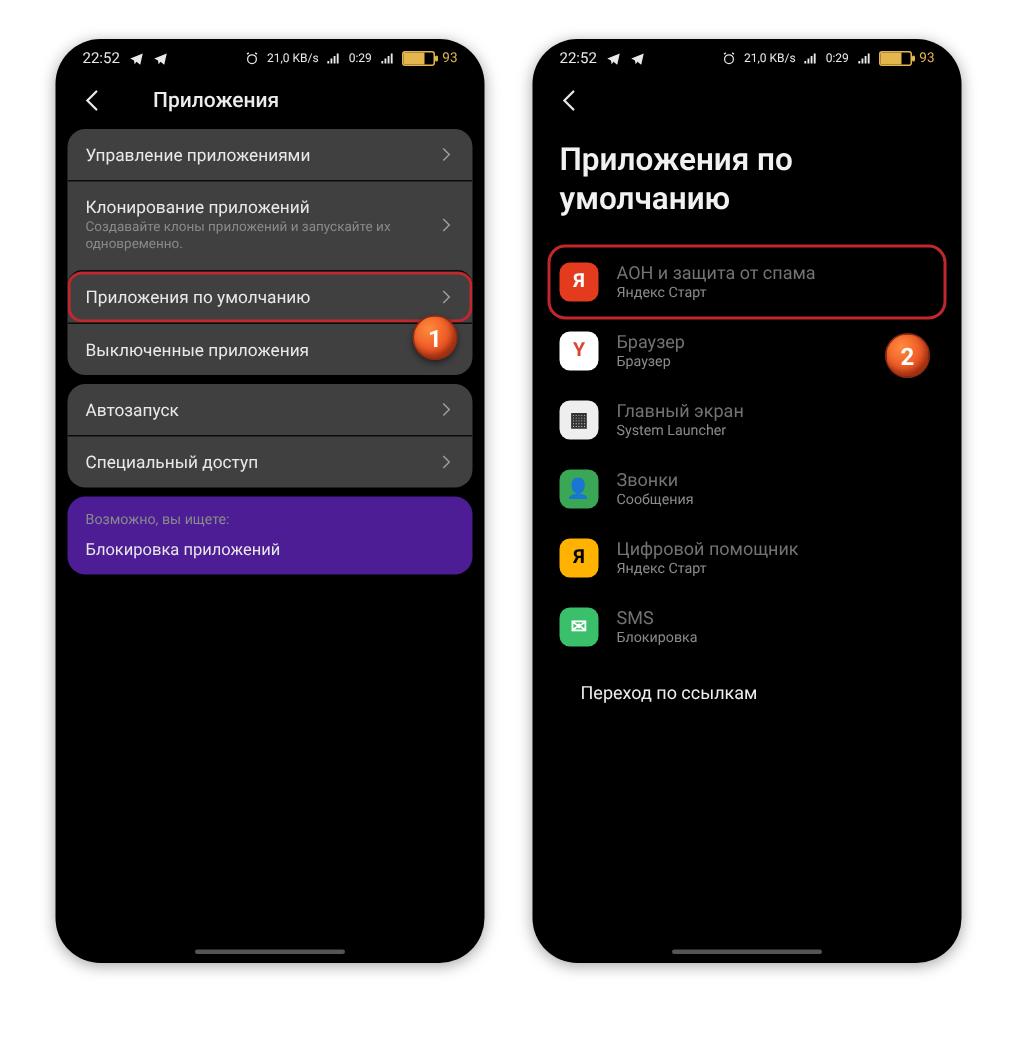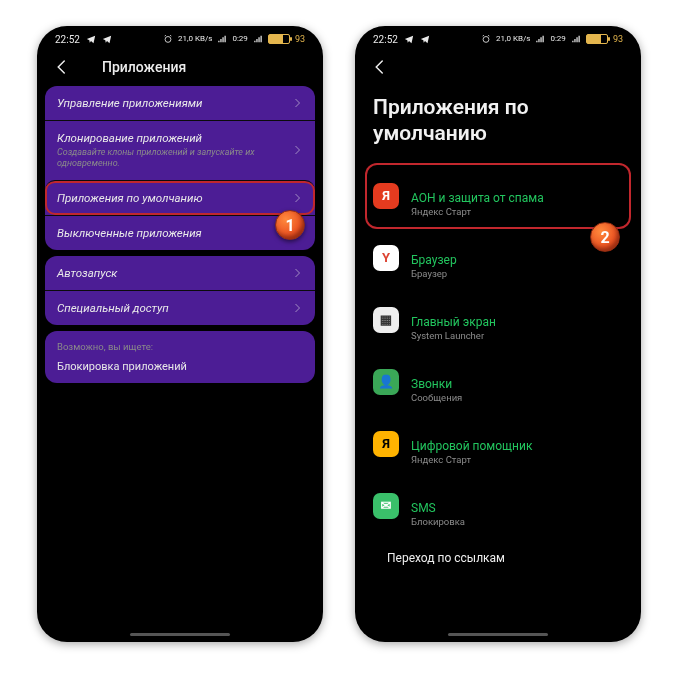--- a/index.html
+++ b/index.html
@@ -27,21 +27,21 @@
   .battery { width:22px; height:10px; border:1px solid #e4b64e; border-radius:2px; position:relative; }
   .battery::after { content:""; position:absolute; right:-3px; top:2px; width:2px; height:4px; background:#e4b64e; border-radius:1px; }
   .battery span { display:block; height:100%; background:#e4b64e; }
 
   
   .hdr { display:flex; align-items:center; gap:14px; padding: 6px 16px 10px; }
   .hdr .back { width:18px; height:18px; }
   .hdr .title { font-size:14px; font-weight:500; color:#ececec;margin-left:17px; }
 
   .list { padding: 0 8px 10px; display:flex; flex-direction:column; gap:6px; }
-  .group { background:#4c1d95; border-radius:12px; overflow:hidden;font-style:italic; }
+  .group { background:#404040; border-radius:12px; overflow:hidden; }
   .row {
     display:flex; align-items:center; justify-content:space-between;
     padding:10px 12px; gap:12px; cursor:pointer;
   }
   .row + .row { border-top:1px solid #0b0b0b; }
   .row .txt { display:flex; flex-direction:column; gap:2px; flex:1; min-width:0; }
   .row .label { font-size:11.5px; color:#e9e9e9; }
   .row .sub  { font-size:9px; color:#8a8a8a; line-height:1.25; }
   .chev { width:12px; height:12px; opacity:.55; flex:0 0 auto; }
 
@@ -62,21 +62,21 @@
 
   
   .big-title { padding: 8px 18px 18px; font-size:21px; font-weight:600; line-height:1.25; color:#f1f1f1; }
   .cat-list { padding: 0 12px; display:flex; flex-direction:column; }
   .cat {
     display:flex; align-items:center; gap:12px; padding:10px 6px; cursor:pointer;
     border-radius:10px;
   }
   .cat .icon { width:26px; height:26px; border-radius:7px; display:flex; align-items:center; justify-content:center; flex:0 0 auto; font-size:13px; font-weight:700; }
   .cat .meta { display:flex; flex-direction:column; gap:1px; }
-  .cat .ct { font-size:12px; color:#22c55e;margin-top:16px; }
+  .cat .ct { font-size:12px; color:#737373; }
   .cat .cs { font-size:9.5px; color:#8b8b8b; }
   .cat.hl { box-shadow: 0 0 0 2px #c1272d; }
 
   .ic-ya-red  { background:#e43b1f; color:#fff; }
   .ic-ya-wh   { background:#fff; color:#d43; }
   .ic-launch  { background:#eee; color:#333; font-size:15px; }
   .ic-calls   { background:#3aa757; color:#fff; }
   .ic-ya-o    { background:#ffb300; color:#000; }
   .ic-sms     { background:#3ac06a; color:#fff; }
 

